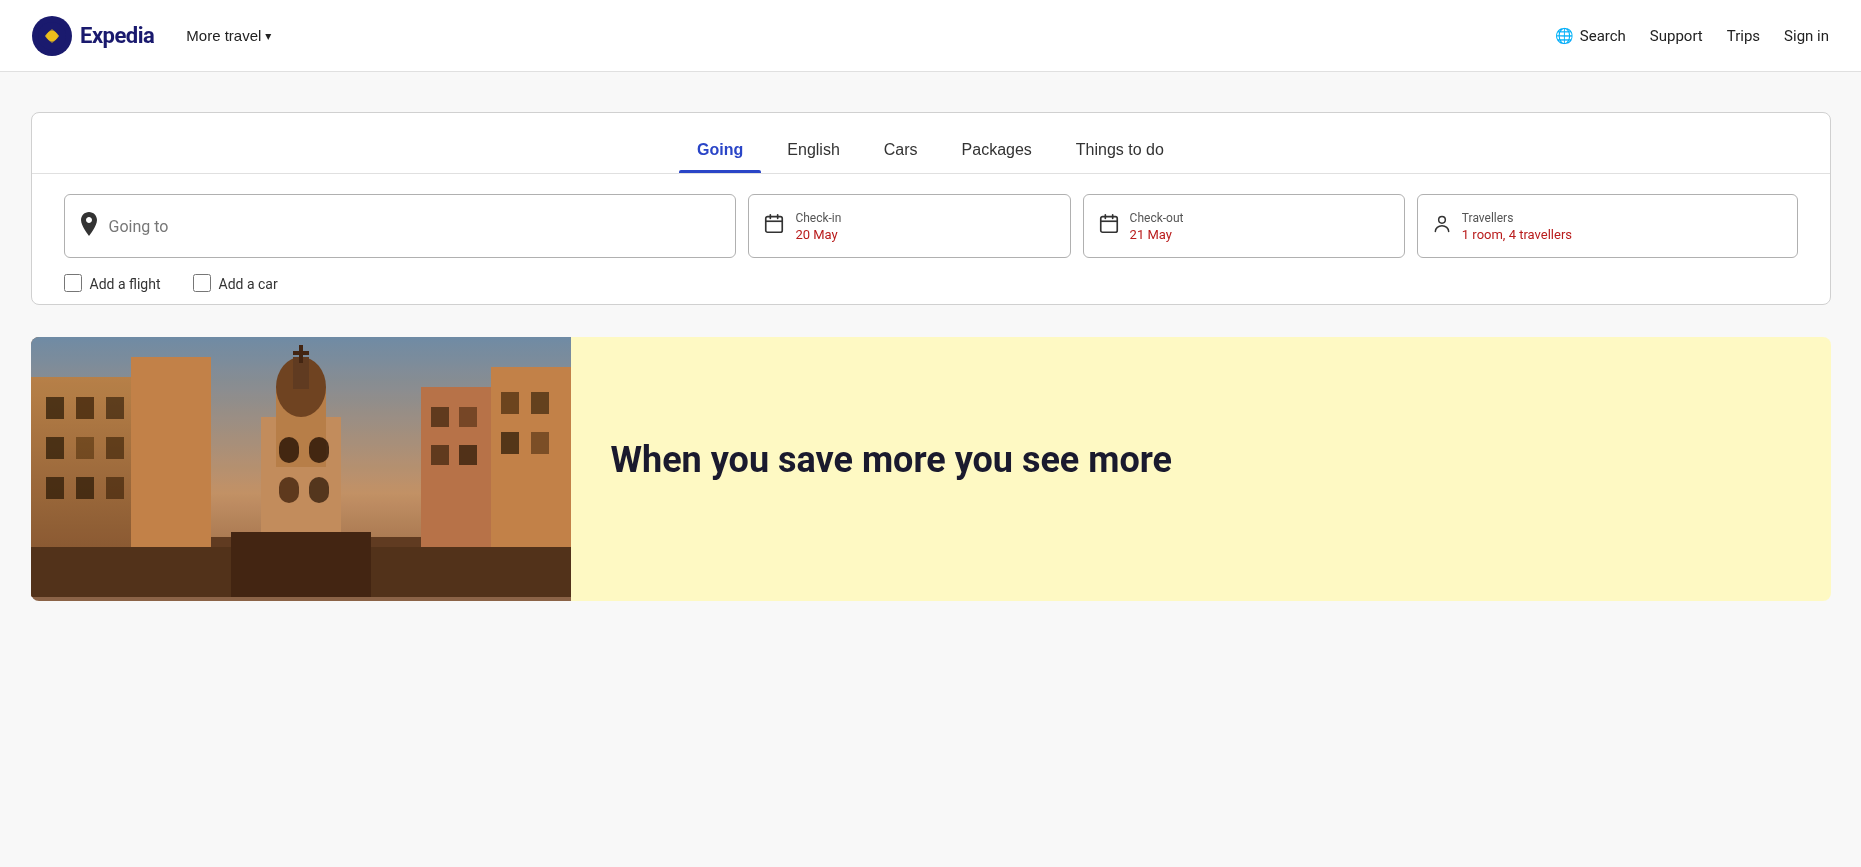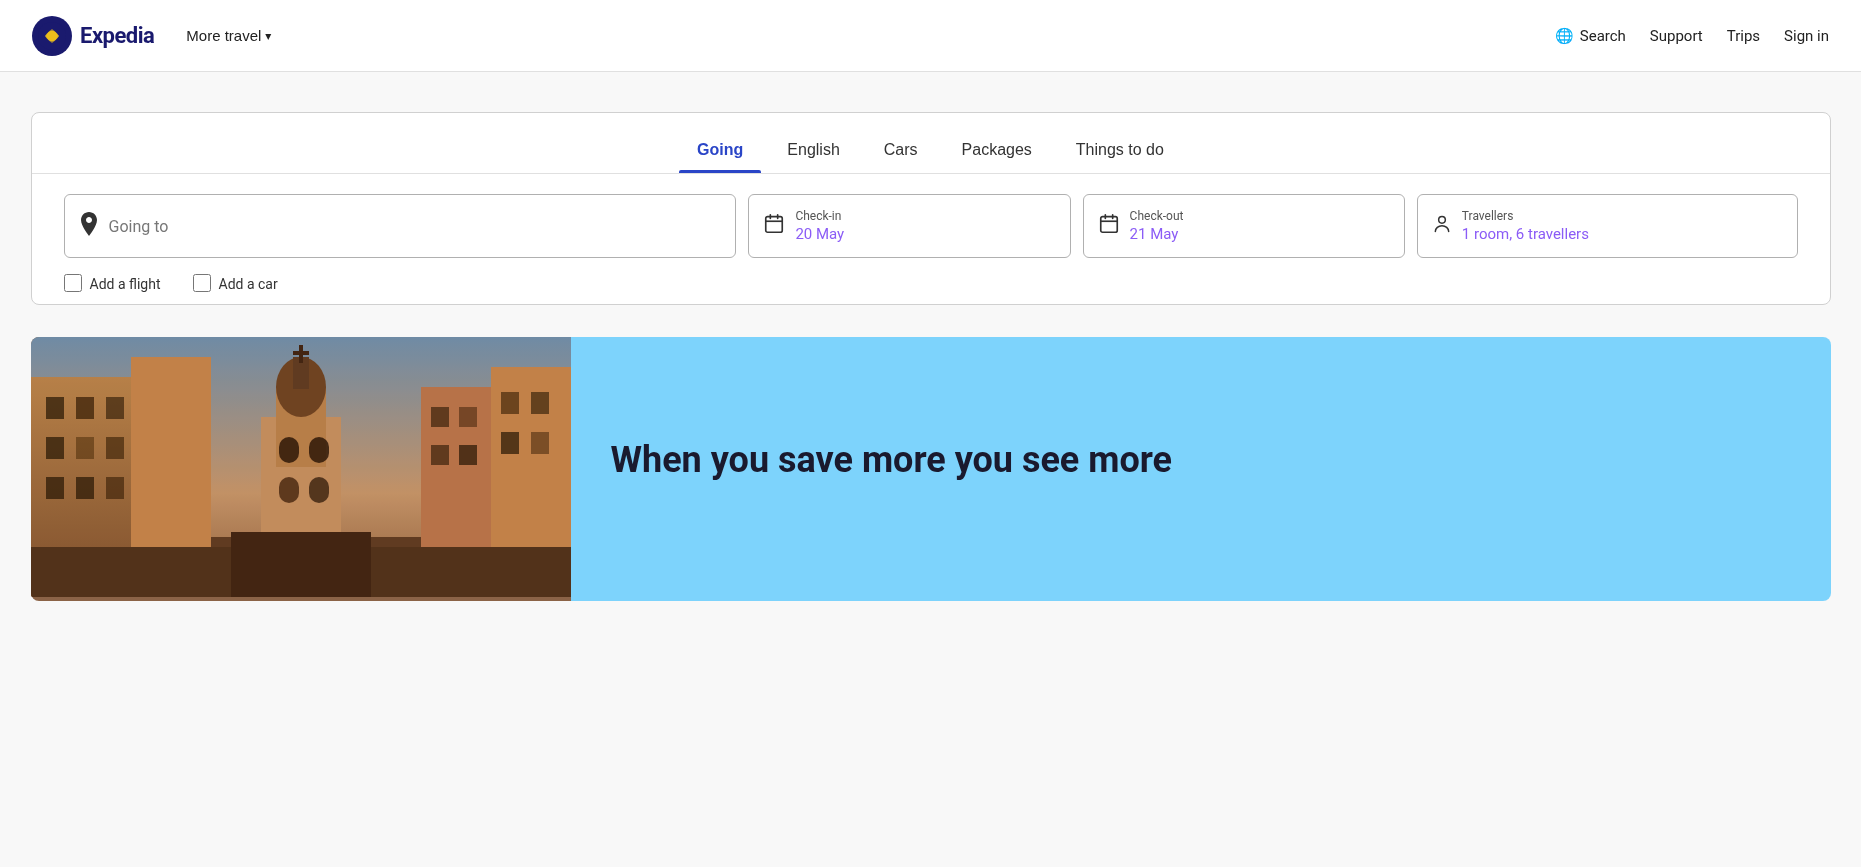--- a/index.html
+++ b/index.html
@@ -109,21 +109,21 @@
     .field-date {
       flex: 1;
       margin-right: 12px;
     }
     .field-travellers {
       flex: 1.2;
     }
     .field-icon { font-size: 20px; color: #333; flex-shrink: 0; }
     .field-content { display: flex; flex-direction: column; }
     .field-label { font-size: 12px; color: #555; margin-bottom: 2px; }
-    .field-value { font-size: 15px; color: #8b5cf6; font-weight: 400; }
+    .field-value { font-size: 13px; color: #b91c1c; font-weight: 400; }
     .field-destination .field-value { color: #777; font-size: 16px; }
 
     
     .checkboxes-row {
       display: flex;
       align-items: center;
       gap: 32px;
       padding: 4px 32px 12px;
     }
     .checkbox-item {
@@ -165,21 +165,21 @@
       width: 540px;
       flex-shrink: 0;
       border-radius: 8px 0 0 8px;
       overflow: hidden;
       background: #8b6347;
       position: relative;
     }
     .promo-content {
       flex: 1;
       padding: 36px 40px;
-      background: #7dd3fc;
+      background: #fef9c3;
       border-radius: 0 8px 8px 0;
       display: flex;
       flex-direction: column;
       justify-content: center;
     }
     .promo-title {
       font-size: 36px;
       font-weight: 700;
       color: #1a1a2e;
       line-height: 1.2;
@@ -297,21 +297,21 @@
 
       <div class="field field-travellers">
         <span class="field-icon">
           <svg width="20" height="22" viewBox="0 0 24 24" fill="none" xmlns="http://www.w3.org/2000/svg">
             <circle cx="12" cy="7" r="4" stroke="#333" stroke-width="1.8"></circle>
             <path d="M4 21C4 17.134 7.582 14 12 14C16.418 14 20 17.134 20 21" stroke="#333" stroke-width="1.8" stroke-linecap="round"></path>
           </svg>
         </span>
         <div class="field-content">
           <span class="field-label">Travellers</span>
-          <span class="field-value">1 room, 6 travellers</span>
+          <span class="field-value">1 room, 4 travellers</span>
         </div>
       </div>
     </div>
 
     <div class="checkboxes-row">
       <label class="checkbox-item">
         <input type="checkbox" style="">
         <span>Add a flight</span>
       </label>
       <label class="checkbox-item">

